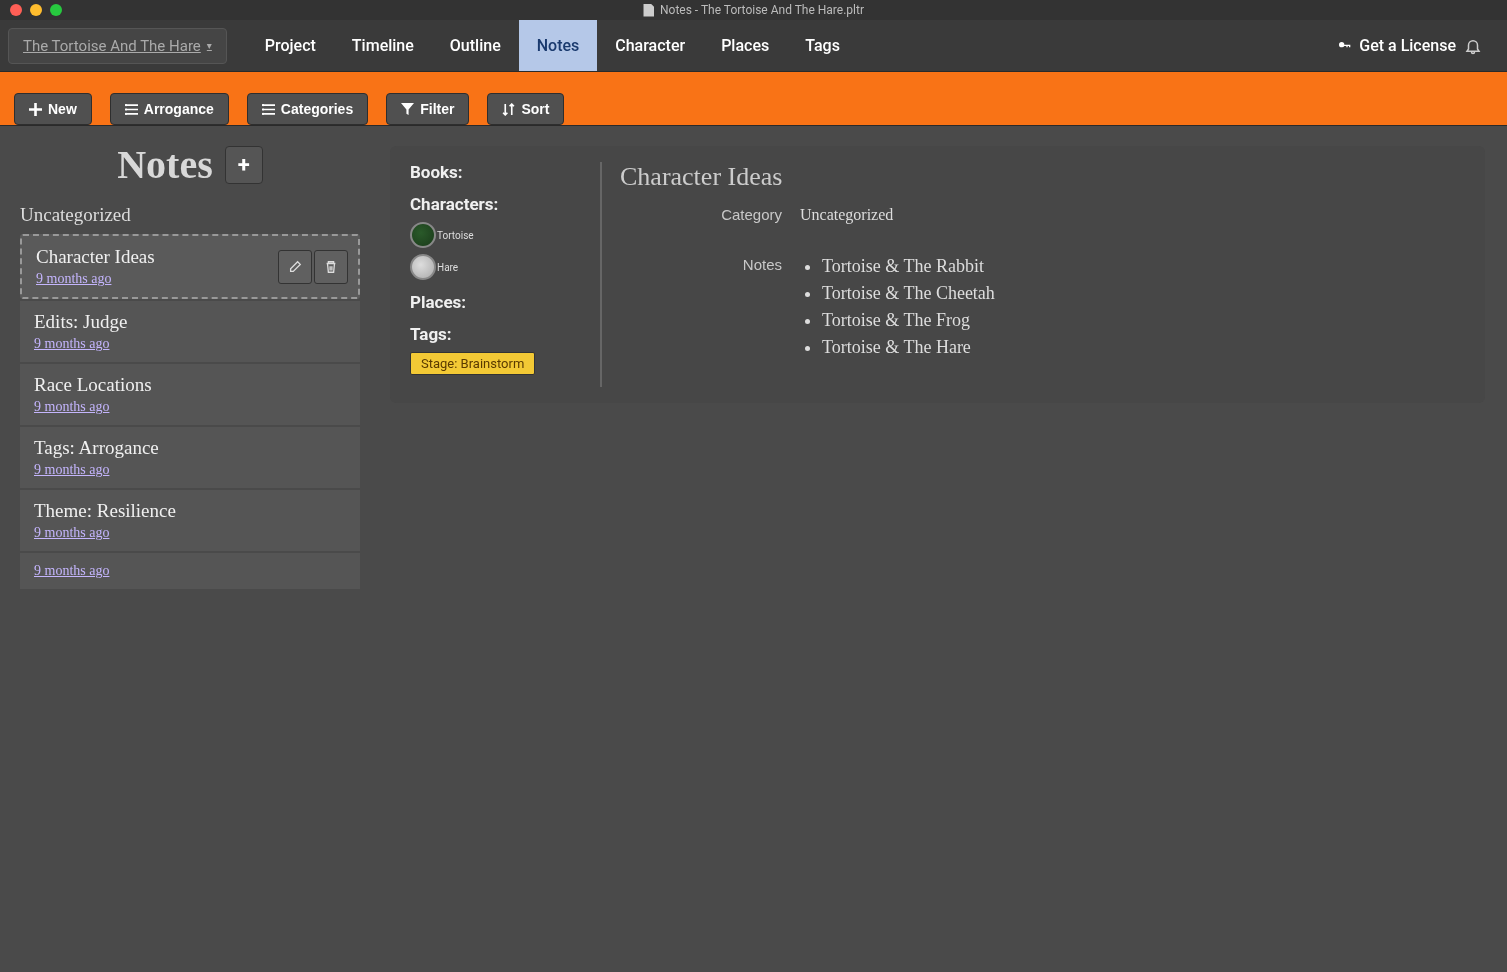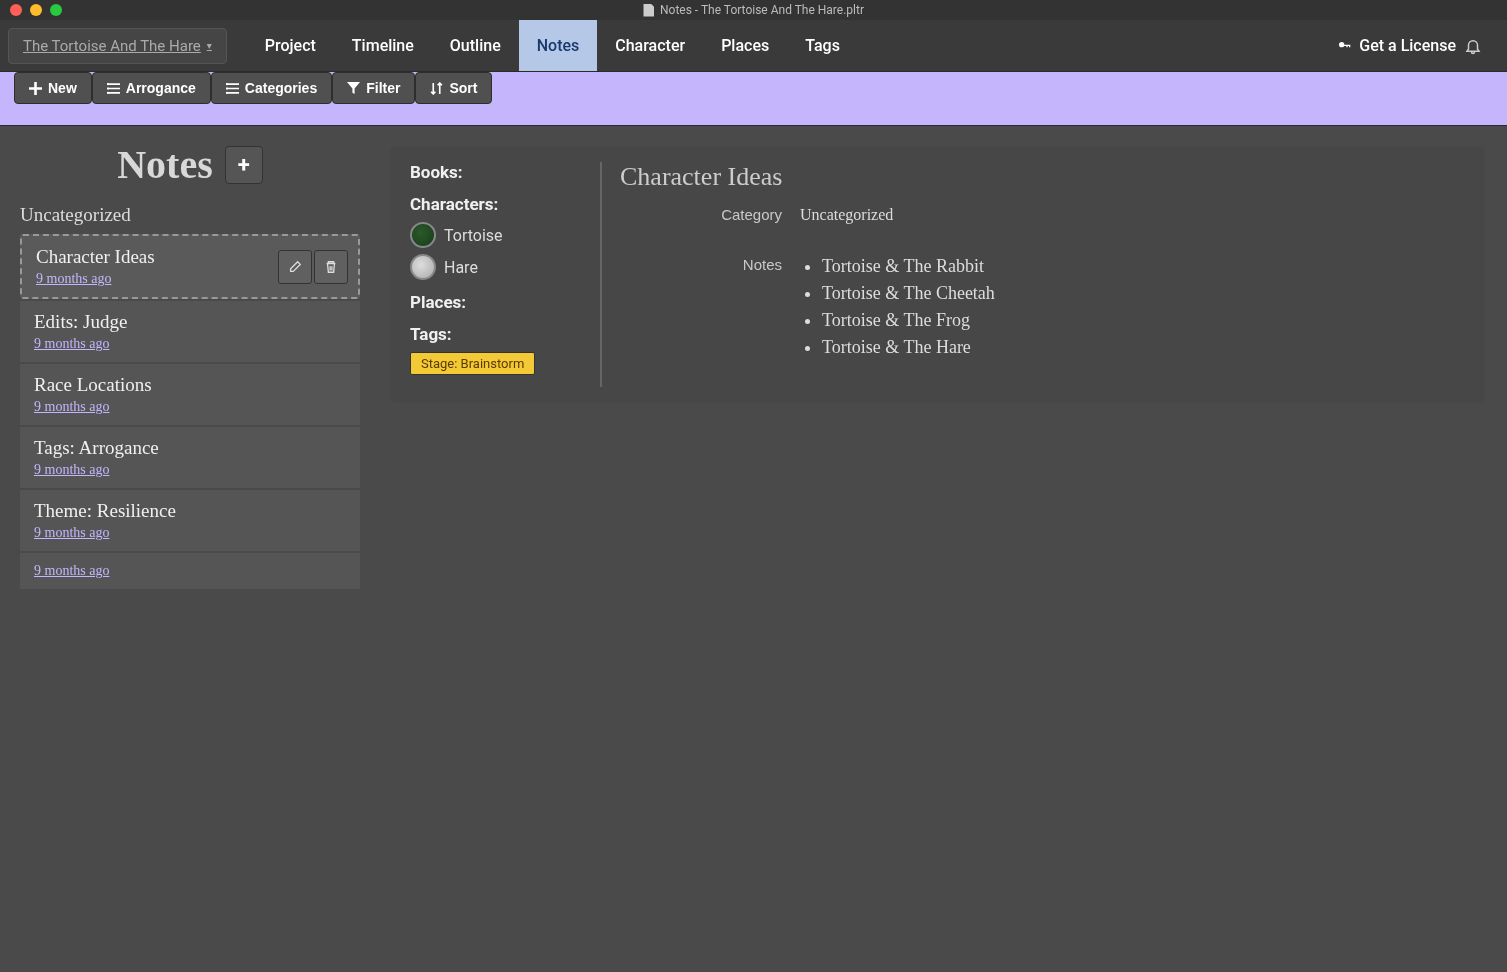--- a/index.html
+++ b/index.html
@@ -107,25 +107,26 @@
   width: 16px;
   height: 16px;
 }
 .bell-icon {
   width: 18px;
   height: 18px;
   cursor: pointer;
 }
 .toolbar {
   height: 54px;
-  background: #c4b5fd;
+  background: #f97316;
   border-bottom: 1px solid #2a2a2a;
   display: flex;
-  align-items: flex-start;
+  align-items: flex-end;
   padding-left: 14px;
+  gap: 18px;
 }
 .tb-btn {
   background: #505050;
   border: 1px solid #2e2e2e;
   border-radius: 4px;
   padding: 7px 14px;
   color: #fff;
   font-size: 14px;
   font-weight: 600;
   display: flex;
@@ -245,23 +246,23 @@
 }
 .meta-label {
   font-size: 17px;
   font-weight: 700;
   color: #f0f0f0;
   margin-bottom: 8px;
 }
 .char-row {
   display: flex;
   align-items: center;
-  gap: 8px;
+  gap: 1px;
   margin-bottom: 6px;
-  font-size: 16px;
+  font-size: 10px;
   color: #ddd;
 }
 .avatar {
   width: 26px;
   height: 26px;
   border-radius: 50%;
   border: 2px solid #888;
 }
 .avatar.tortoise { background: radial-gradient(circle at 40% 40%, #2a5a2a, #1a3a1a); }
 .avatar.hare { background: radial-gradient(circle at 40% 40%, #ddd, #aaa); }

